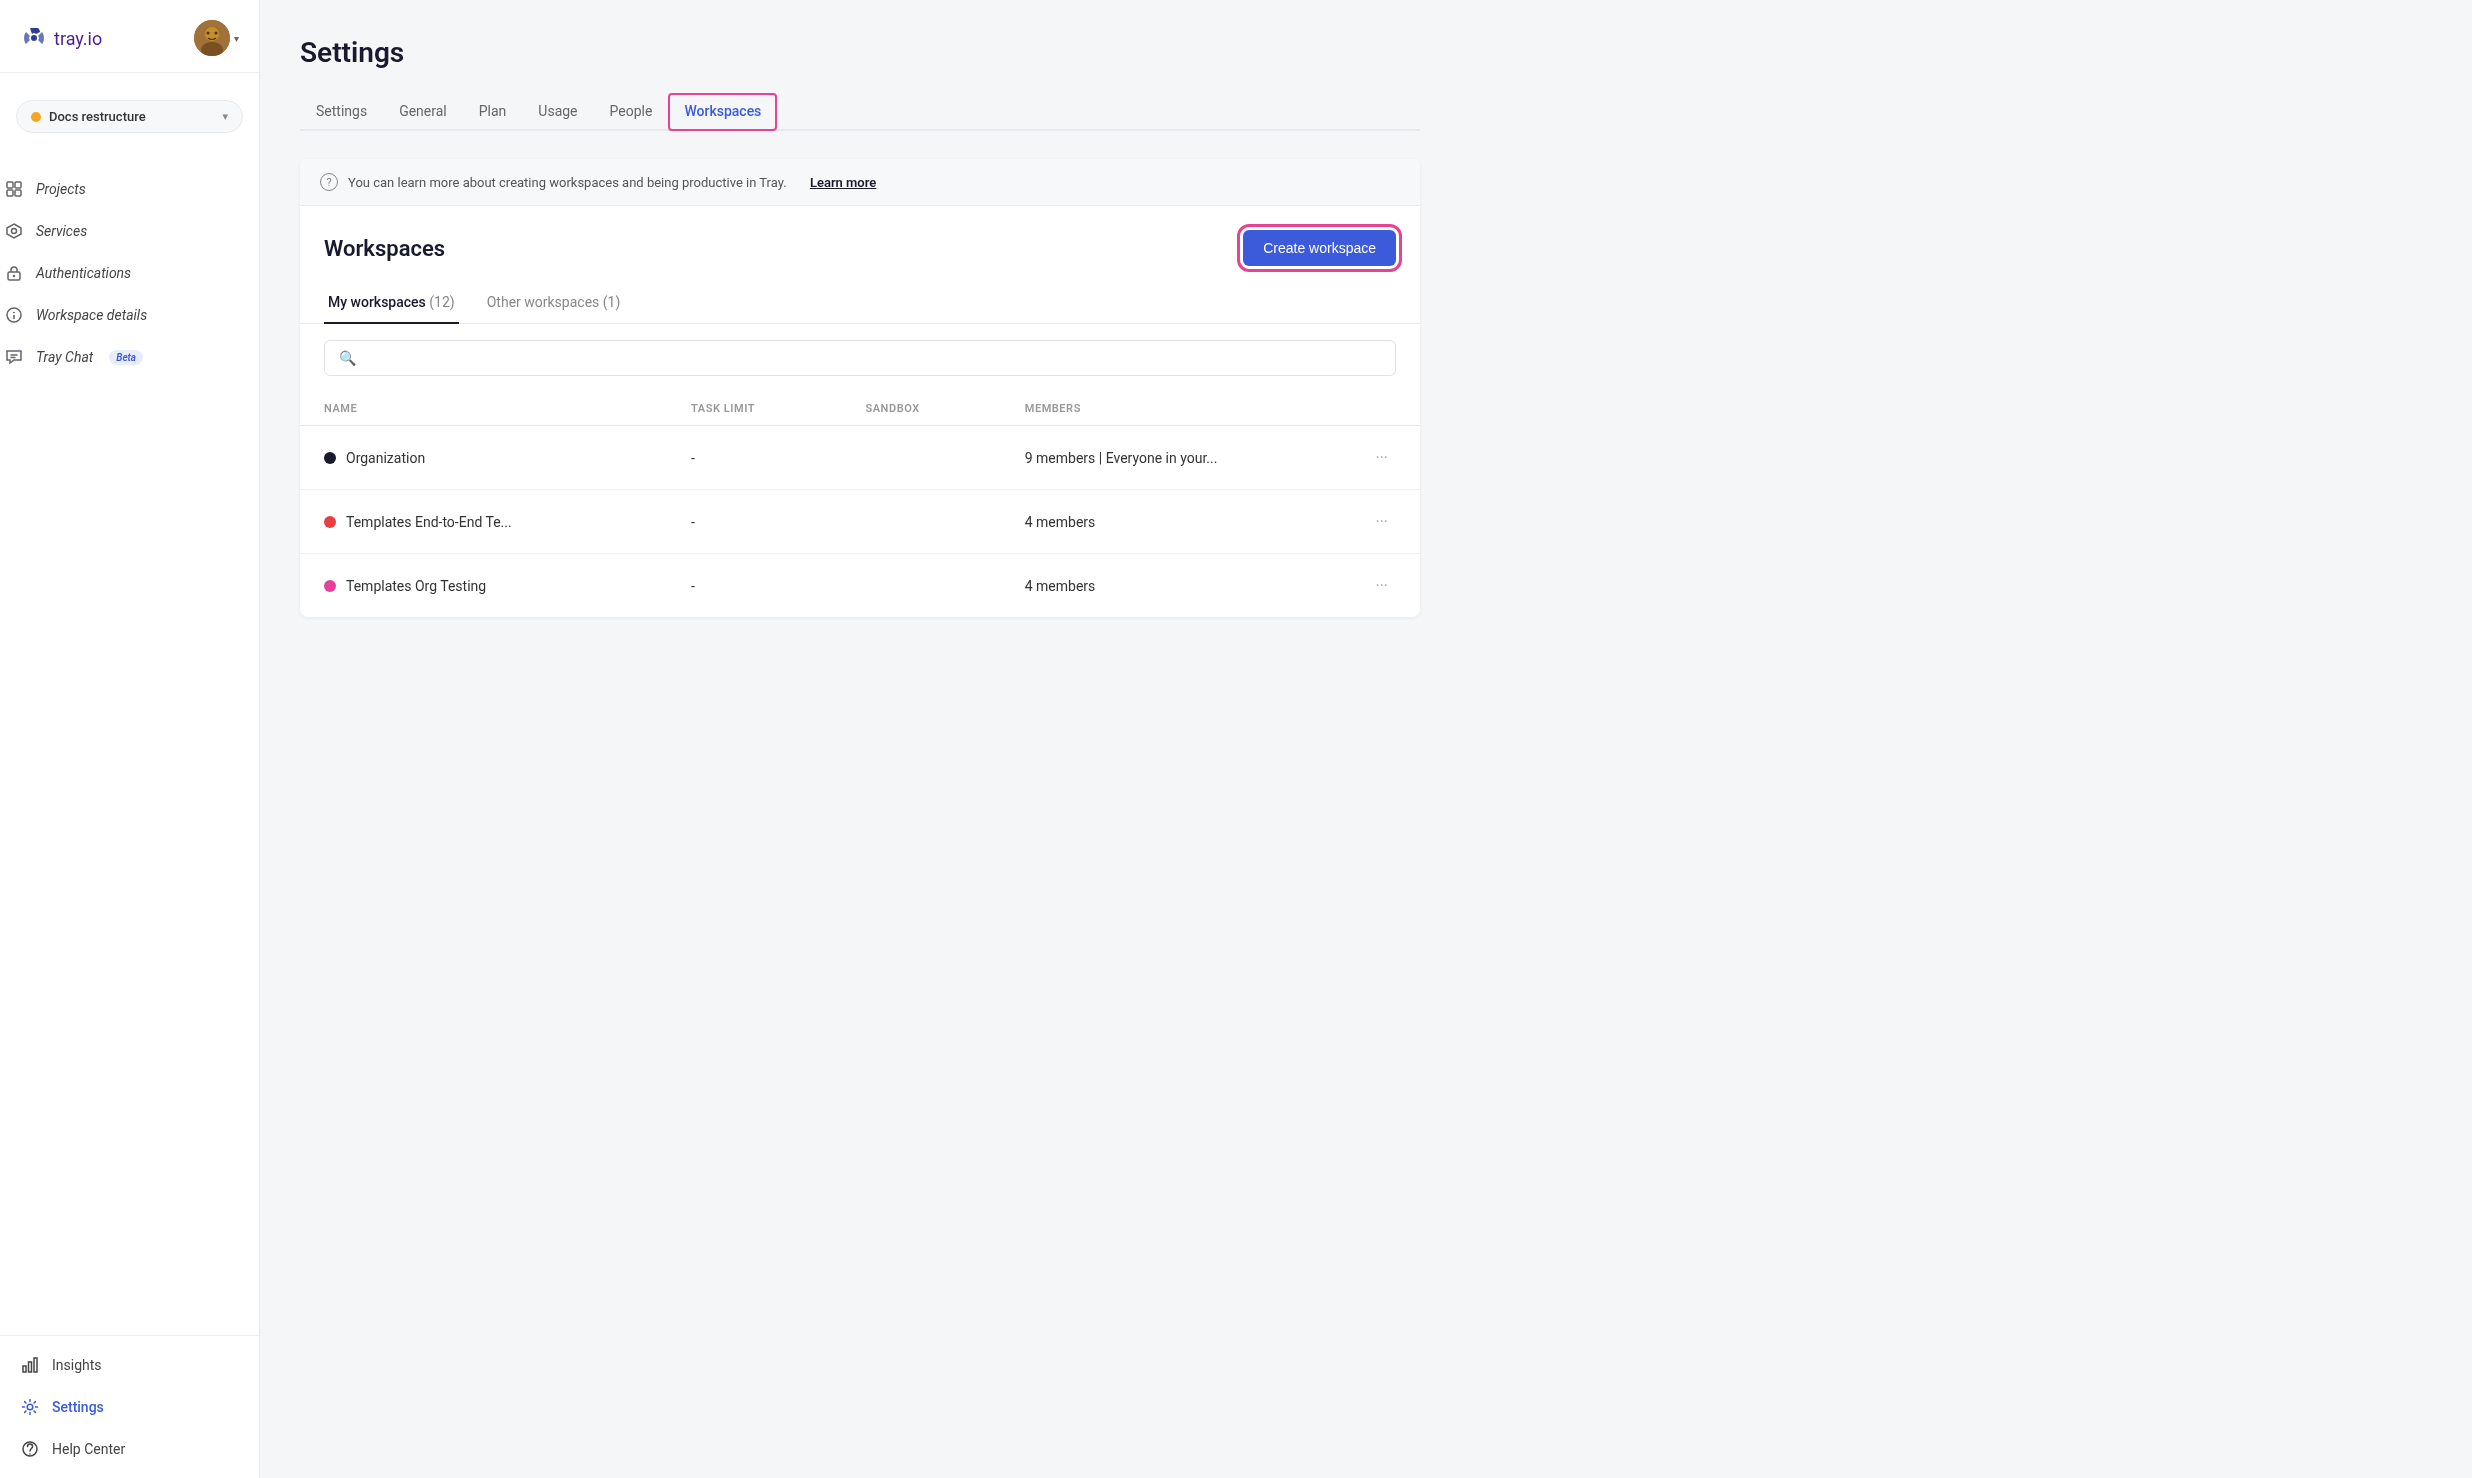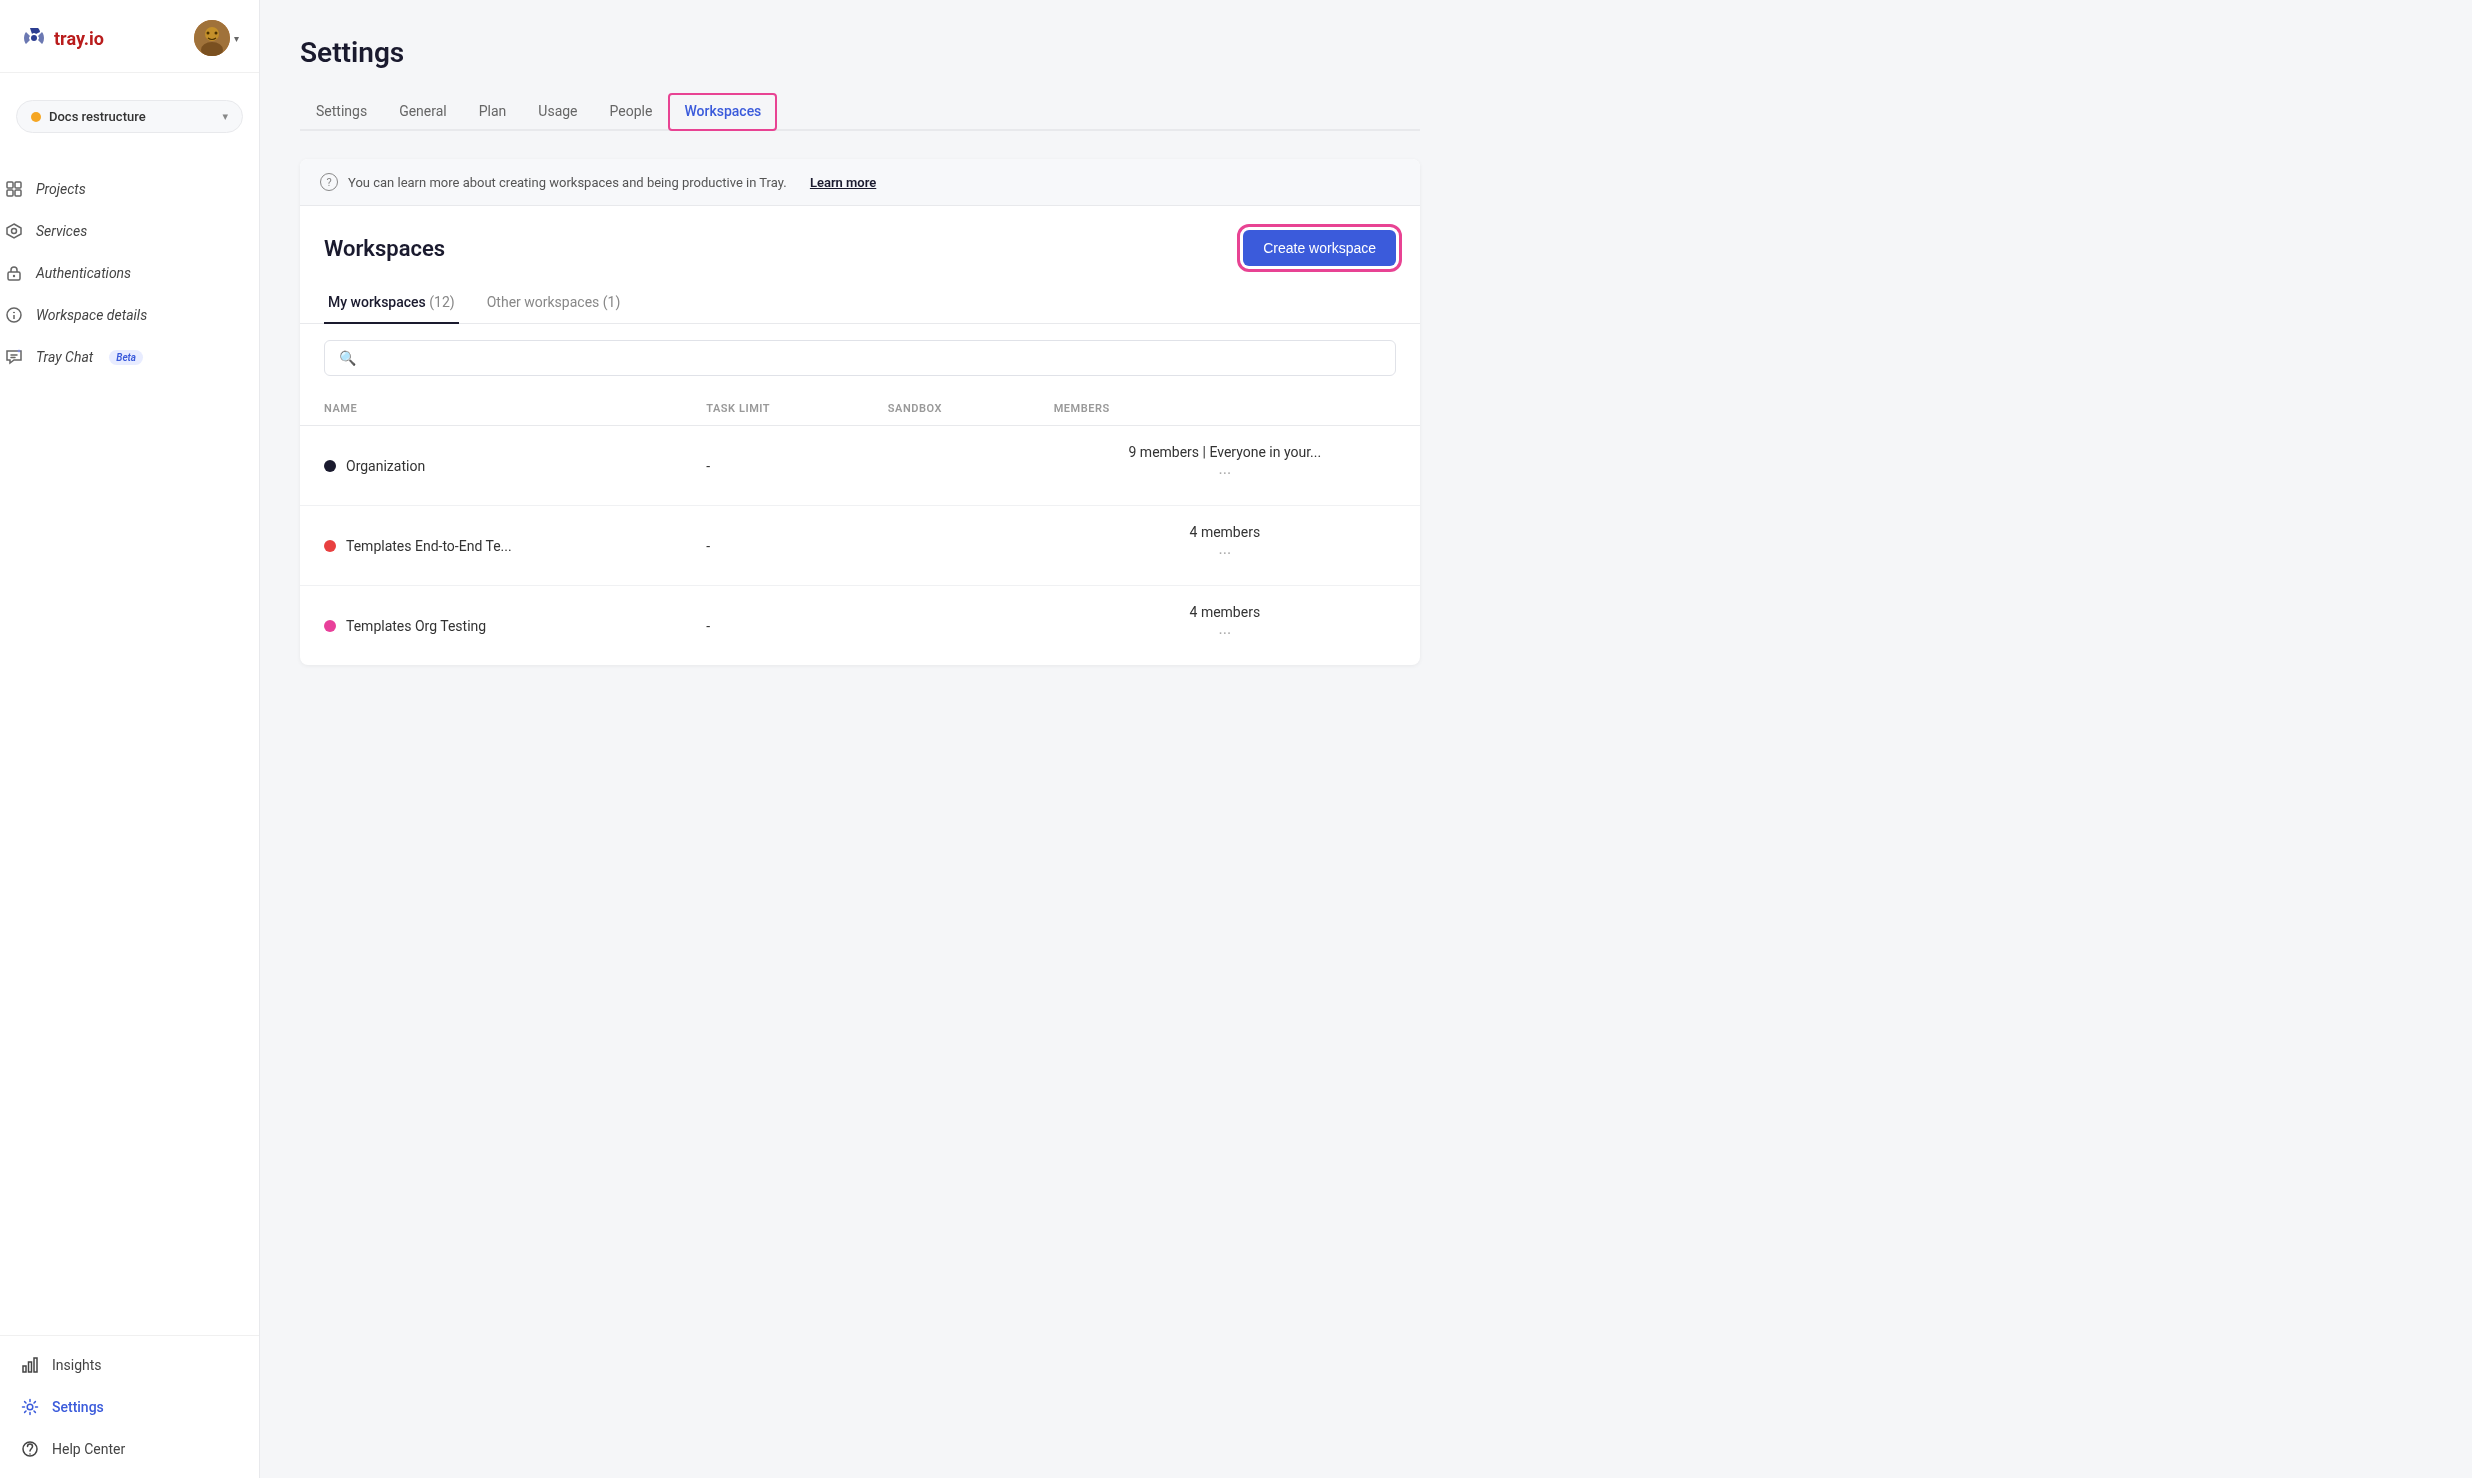--- a/index.html
+++ b/index.html
@@ -24,22 +24,22 @@
       gap: 12px;
       border-bottom: 1px solid #f0f0f0;
     }
     .logo {
       display: flex;
       align-items: center;
       gap: 6px;
     }
     .logo-text {
       font-size: 18px;
-      font-weight: 700;
-      color: #b91c1c;
+      font-weight: 400;
+      color: #4c1d95;
     }
     .avatar-container {
       margin-left: auto;
       display: flex;
       align-items: center;
       gap: 4px;
       cursor: pointer;
     }
     
     .avatar-face {
@@ -344,21 +344,20 @@
     }
     .ws-dot-dark { background: #1a1a2e; }
     .ws-dot-gray { background: #aaa; }
     .ws-dot-red { background: #e84040; }
     .ws-dot-pink { background: #e8409a; }
 
     .members-cell {
       display: flex;
       align-items: center;
       justify-content: space-between;
-      flex-direction: column;
     }
     .more-menu {
       color: #aaa;
       cursor: pointer;
       font-size: 16px;
       padding: 4px 8px;
       border-radius: 4px;
     }
 
     .task-limit {

